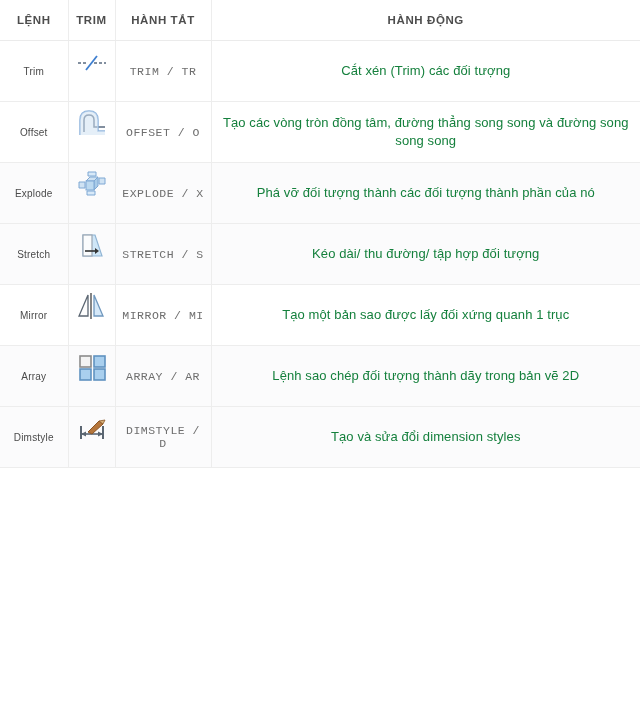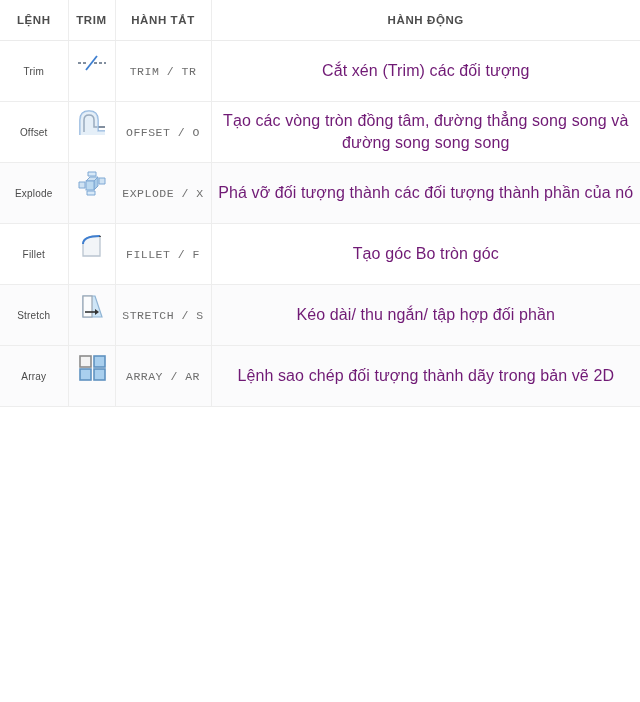--- a/index.html
+++ b/index.html
@@ -60,22 +60,22 @@
     color: #4a4a4a;
     letter-spacing: 0.2px;
   }
   .cell-short {
     font-size: 11.5px;
     color: #6e6e6e;
     letter-spacing: 0.5px;
     font-family: Liberation Mono, monospace;
   }
   .cell-action {
-    font-size: 16px;
-    color: #701a75;
+    font-size: 13px;
+    color: #15803d;
     letter-spacing: 0.1px;
     line-height: 1.4;
   }
   .cell-icon {
     position: relative;
   }
   .icon-box {
     position: relative;
     width: 34px;
     height: 30px;
@@ -144,59 +144,77 @@
       <polygon points="4,13 10,13 10,19 4,19" fill="#cfe2f3" stroke="#7fa8d4" stroke-width="1"></polygon>
       <polygon points="24,9 30,9 30,15 24,15" fill="#cfe2f3" stroke="#7fa8d4" stroke-width="1"></polygon>
       <polygon points="13,3 21,3 21,7 13,7" fill="#d8e9f8" stroke="#7fa8d4" stroke-width="1"></polygon>
       <polygon points="12,22 20,22 20,26 12,26" fill="#d8e9f8" stroke="#7fa8d4" stroke-width="1"></polygon>
     </svg>
             </div>
           </td>
           <td class="cell-short">EXPLODE / X</td>
           <td class="cell-action">Phá vỡ đối tượng thành các đối tượng thành phần của nó</td>
         </tr>
-        <tr>
-          <td class="cell-cmd">Fillet</td>
-          <td class="cell-icon">
-            <div class="icon-box">
-              <svg width="34" height="30" viewBox="0 0 34 30">
-      <path d="M8 26 L8 14 Q8 6 25 6 L25 26 Z" fill="#f2f5f8" stroke="#b9c4cf" stroke-width="1.3"></path>
-      <path d="M8 14 Q8 6 25 6" fill="none" stroke="#3f7fd0" stroke-width="2"></path>
-      <line x1="25" y1="6" x2="25" y2="7" stroke="#555" stroke-width="2"></line>
-    </svg>
-            </div>
-          </td>
-          <td class="cell-short">FILLET / F</td>
-          <td class="cell-action">Tạo góc Bo tròn góc</td>
-        </tr>
         <tr class="alt">
           <td class="cell-cmd">Stretch</td>
           <td class="cell-icon">
             <div class="icon-box">
               <svg width="34" height="30" viewBox="0 0 34 30">
       <polygon points="8,5 20,5 27,26 8,26" fill="#cfe6f7" stroke="#8fb4d4" stroke-width="1.2"></polygon>
       <rect x="8" y="5" width="9" height="21" fill="#fbfcfd" stroke="#9aa6b2" stroke-width="1.2"></rect>
       <line x1="10" y1="21" x2="20" y2="21" stroke="#333" stroke-width="1.6"></line>
       <polygon points="20,18 24,21 20,24" fill="#333"></polygon>
     </svg>
             </div>
           </td>
           <td class="cell-short">STRETCH / S</td>
-          <td class="cell-action">Kéo dài/ thu ngắn/ tập hợp đối phần</td>
+          <td class="cell-action">Kéo dài/ thu đường/ tập hợp đối tượng</td>
+        </tr>
+        <tr>
+          <td class="cell-cmd">Mirror</td>
+          <td class="cell-icon">
+            <div class="icon-box">
+              <svg width="34" height="30" viewBox="0 0 34 30">
+      <polygon points="13,4 13,25 4,25" fill="#fdfdfd" stroke="#5b6672" stroke-width="1.3"></polygon>
+      <polygon points="19,4 19,25 28,25" fill="#d5e8f8" stroke="#6f97bd" stroke-width="1.3"></polygon>
+      <line x1="16" y1="2" x2="16" y2="28" stroke="#333" stroke-width="1.2"></line>
+    </svg>
+            </div>
+          </td>
+          <td class="cell-short">MIRROR / MI</td>
+          <td class="cell-action">Tạo một bản sao được lấy đối xứng quanh 1 trục</td>
         </tr>
         <tr class="alt">
           <td class="cell-cmd">Array</td>
           <td class="cell-icon">
             <div class="icon-box">
               <svg width="34" height="30" viewBox="0 0 34 30">
       <rect x="5" y="4" width="11" height="11" fill="#f3f3f3" stroke="#8b8b8b" stroke-width="1.6"></rect>
       <rect x="19" y="4" width="11" height="11" fill="#a9cfee" stroke="#5f92c0" stroke-width="1.6"></rect>
       <rect x="5" y="17" width="11" height="11" fill="#a9cfee" stroke="#5f92c0" stroke-width="1.6"></rect>
       <rect x="19" y="17" width="11" height="11" fill="#a9cfee" stroke="#5f92c0" stroke-width="1.6"></rect>
     </svg>
             </div>
           </td>
           <td class="cell-short">ARRAY / AR</td>
           <td class="cell-action">Lệnh sao chép đối tượng thành dãy trong bản vẽ 2D</td>
         </tr>
+        <tr class="alt">
+          <td class="cell-cmd">Dimstyle</td>
+          <td class="cell-icon">
+            <div class="icon-box">
+              <svg width="34" height="30" viewBox="0 0 34 30">
+      <line x1="6" y1="13" x2="6" y2="26" stroke="#5b6672" stroke-width="2"></line>
+      <line x1="28" y1="13" x2="28" y2="26" stroke="#5b6672" stroke-width="2"></line>
+      <line x1="6" y1="21" x2="28" y2="21" stroke="#5b6672" stroke-width="1.6"></line>
+      <polygon points="6,21 11,18.5 11,23.5" fill="#5b6672"></polygon>
+      <polygon points="28,21 23,18.5 23,23.5" fill="#5b6672"></polygon>
+      <path d="M13 19 L24 8 L28 11 L17 21 Z" fill="#b5763c" stroke="#8a5526" stroke-width="1"></path>
+      <path d="M24 8 L28 11 L30 7 Z" fill="#d8b27a" stroke="#8a5526" stroke-width="0.8"></path>
+    </svg>
+            </div>
+          </td>
+          <td class="cell-short">DIMSTYLE / D</td>
+          <td class="cell-action">Tạo và sửa đổi dimension styles</td>
+        </tr>
       </tbody>
   </table>
 </div>
 
 </body></html>

